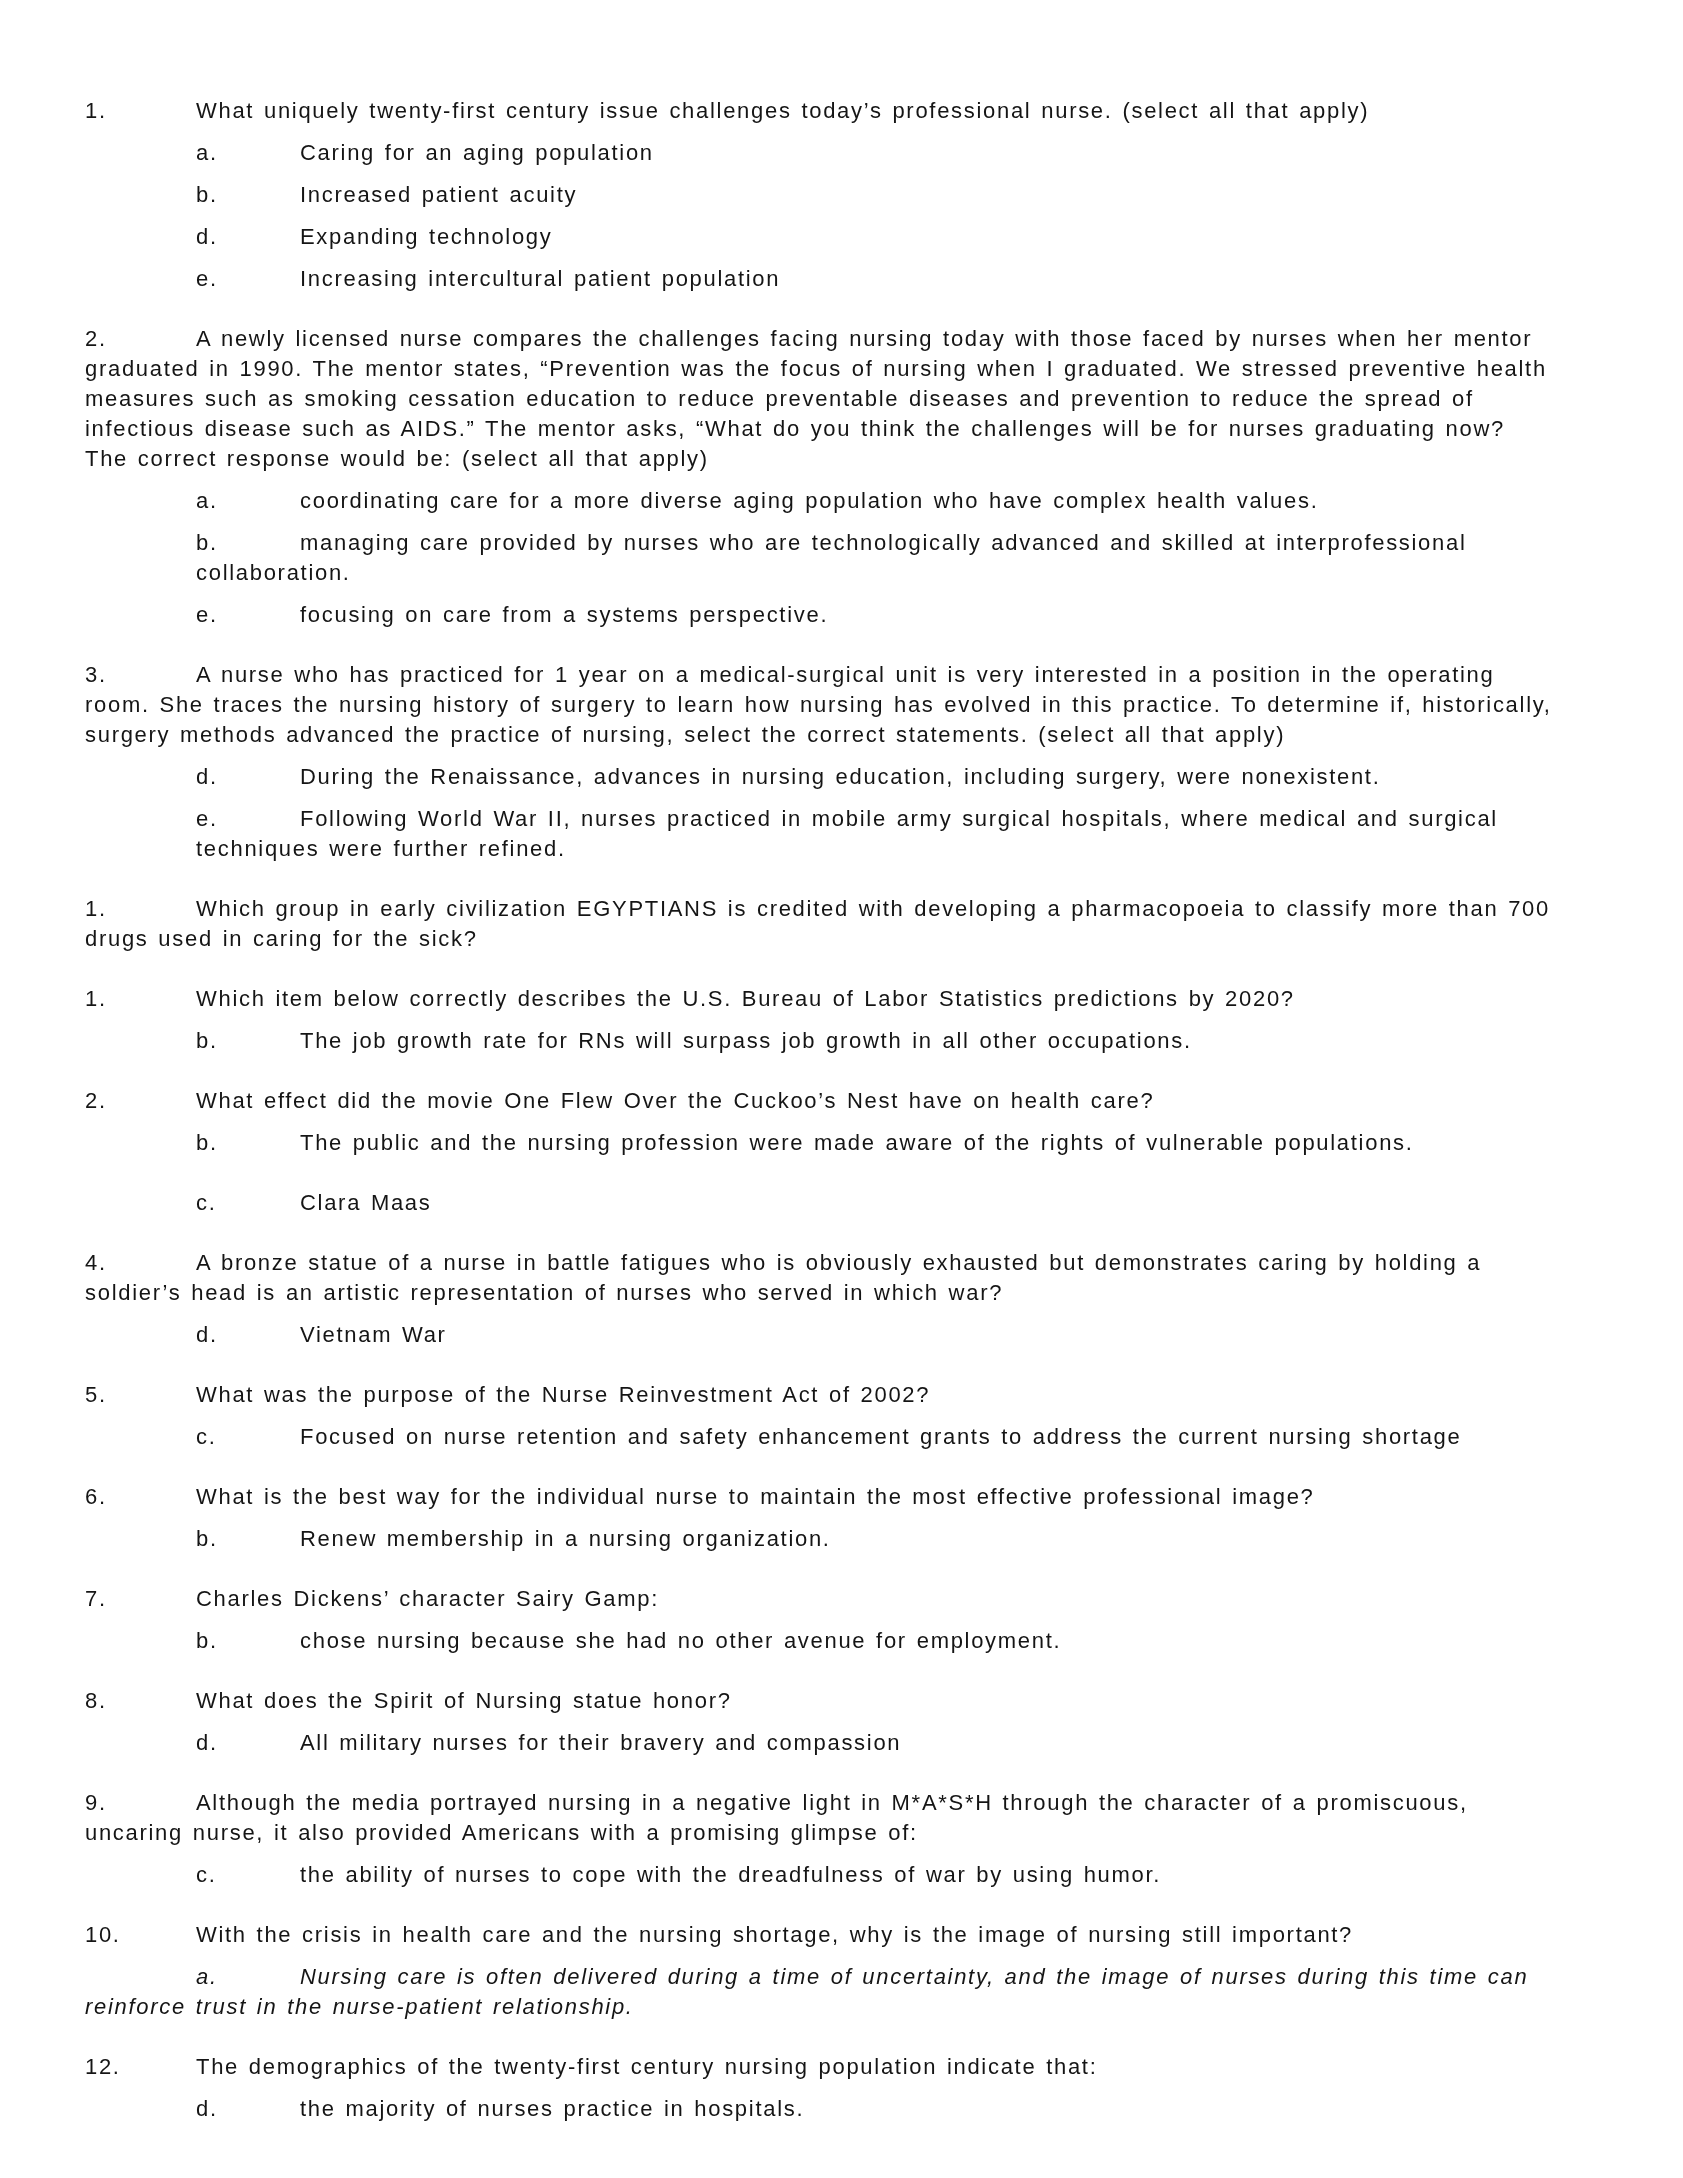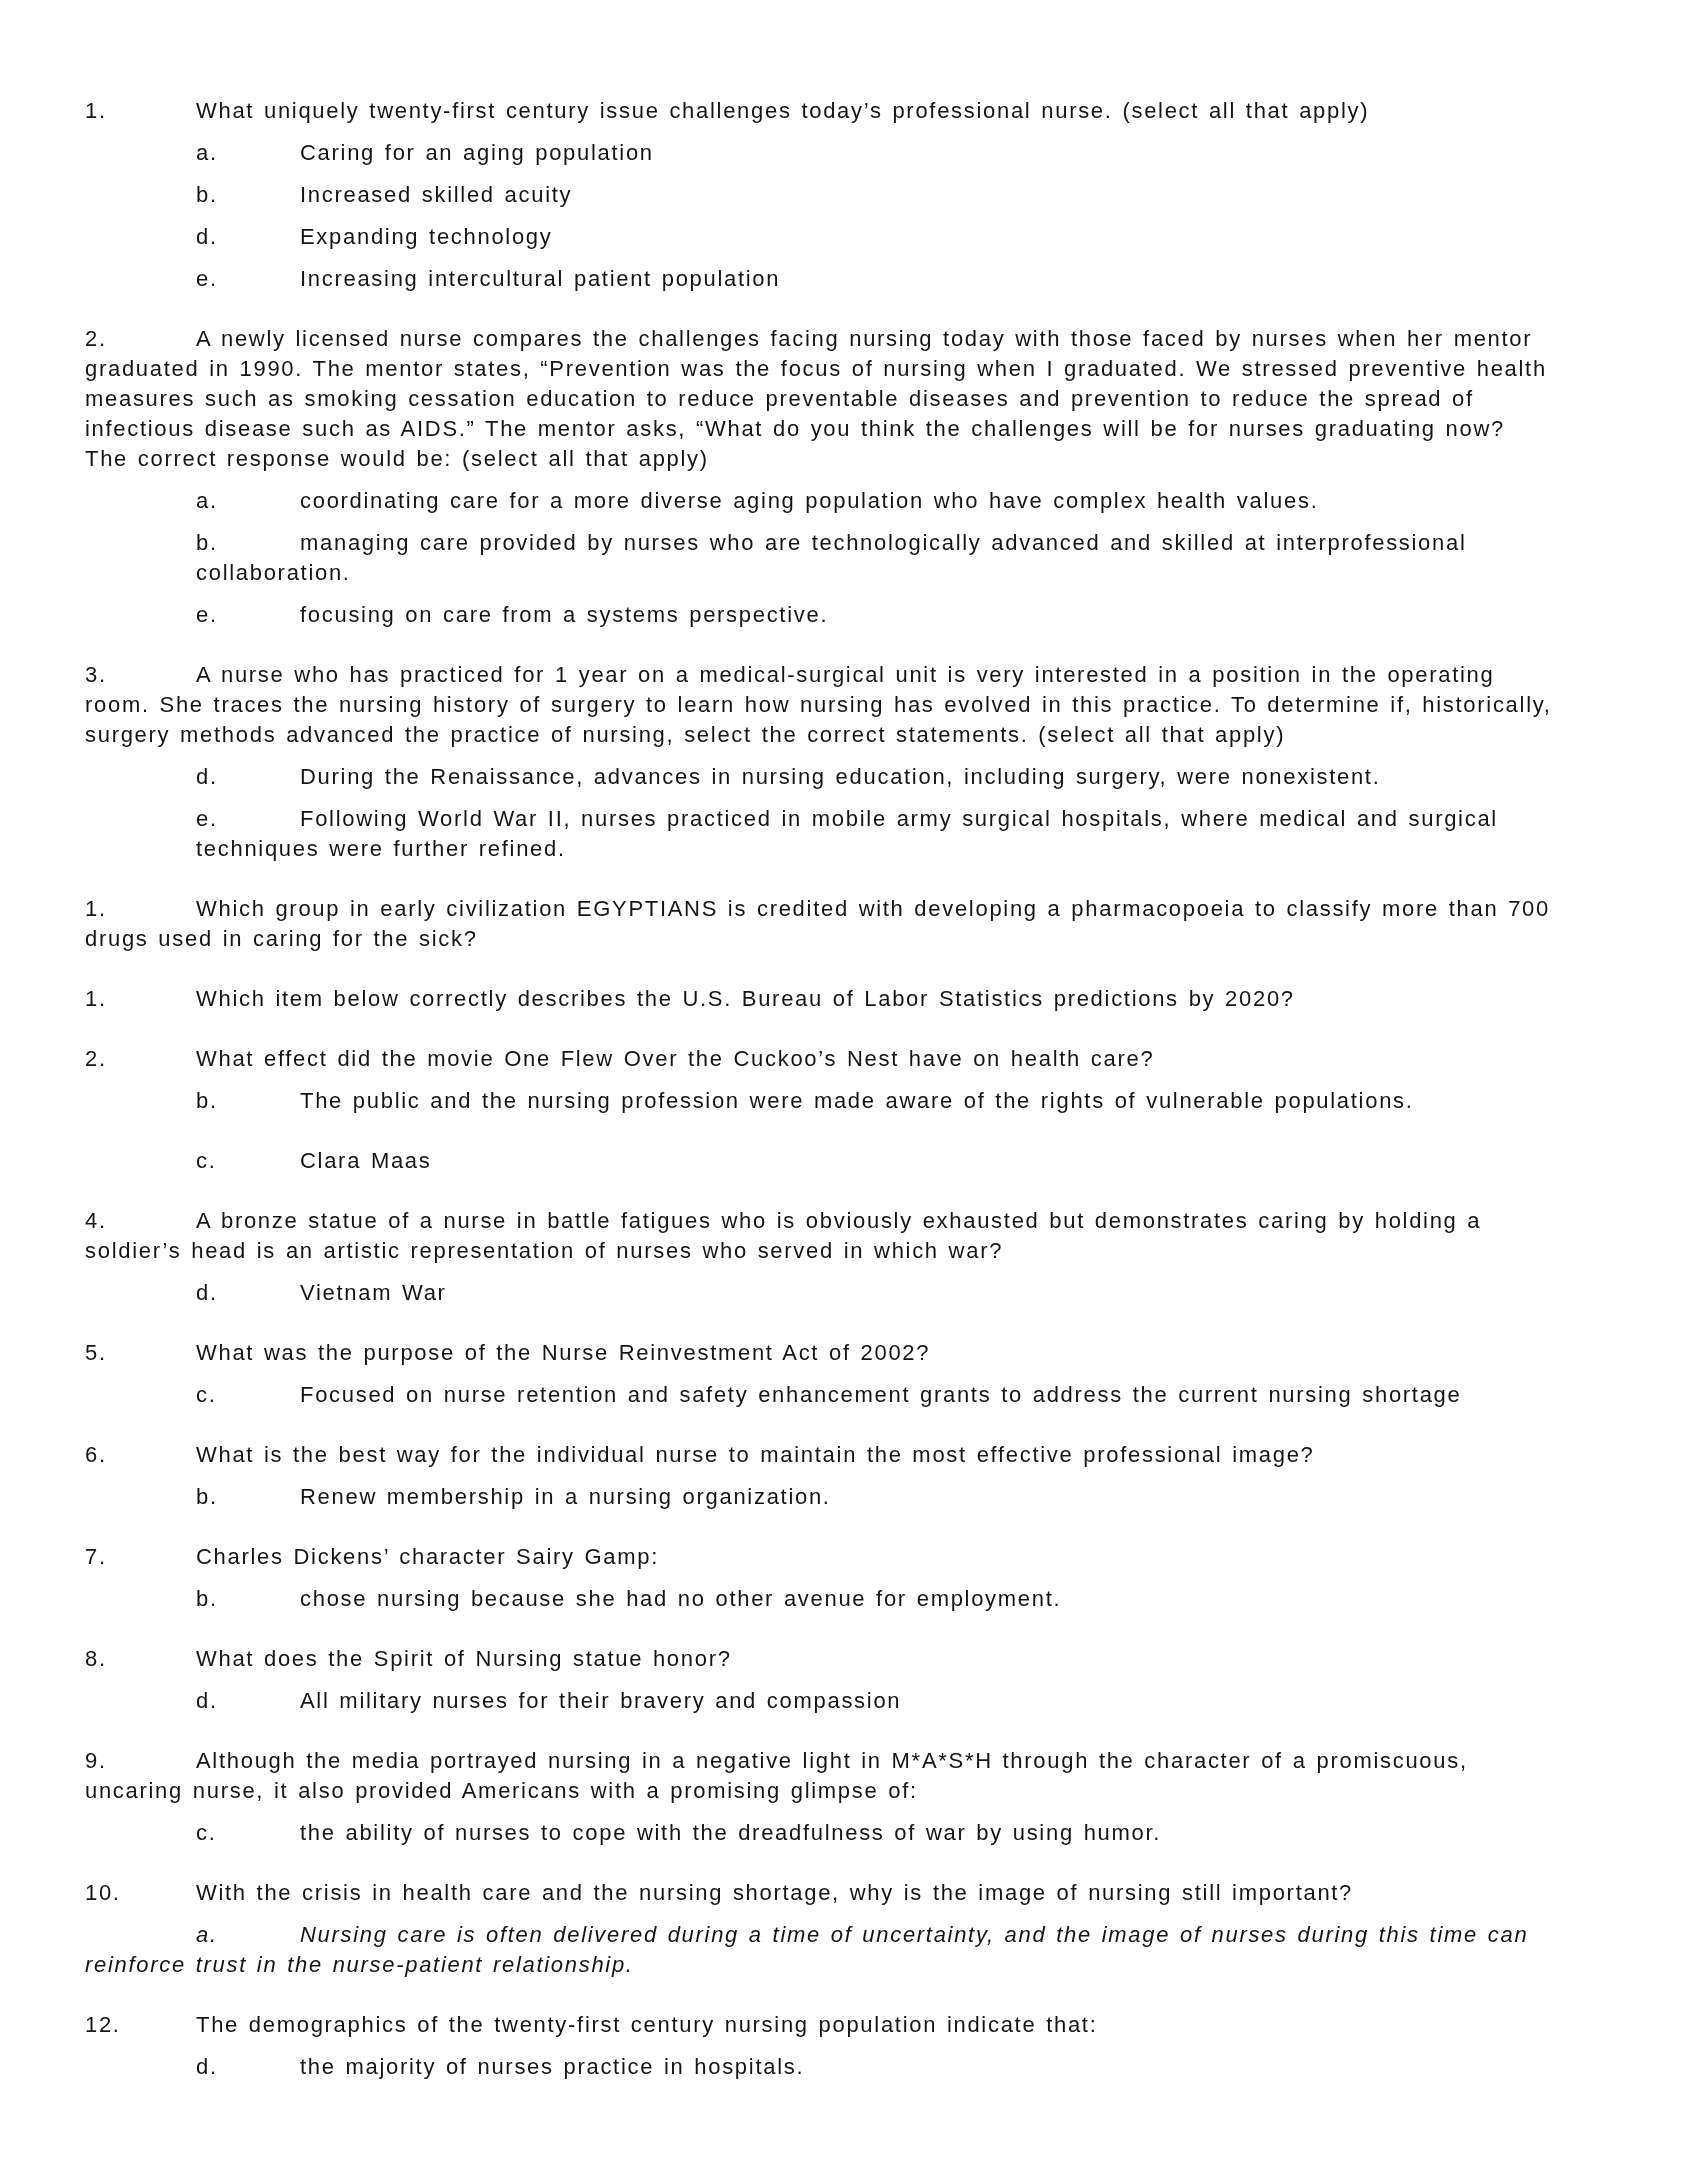--- a/index.html
+++ b/index.html
@@ -38,21 +38,21 @@
   }
 </style>
 </head>
 <body>
 
 <div class="page">
 
   <div class="q">
     <p class="qp"><span class="num">1.</span><span>What uniquely twenty-first century issue challenges today’s professional nurse. (select all that apply)</span></p>
     <p class="op"><span class="let">a.</span><span>Caring for an aging population</span></p>
-    <p class="op"><span class="let">b.</span><span>Increased skilled acuity</span></p>
+    <p class="op"><span class="let">b.</span><span>Increased patient acuity</span></p>
     <p class="op"><span class="let">d.</span><span>Expanding technology</span></p>
     <p class="op"><span class="let">e.</span><span>Increasing intercultural patient population</span></p>
   </div>
 
   <div class="q">
     <p class="qp"><span class="num">2.</span><span>A newly licensed nurse compares the challenges facing nursing today with those faced by nurses when her mentor graduated in 1990. The mentor states, “Prevention was the focus of nursing when I graduated. We stressed preventive health measures such as smoking cessation education to reduce preventable diseases and prevention to reduce the spread of infectious disease such as AIDS.” The mentor asks, “What do you think the challenges will be for nurses graduating now? The correct response would be: (select all that apply)</span></p>
     <p class="op"><span class="let">a.</span><span>coordinating care for a more diverse aging population who have complex health values.</span></p>
     <p class="op"><span class="let">b.</span><span>managing care provided by nurses who are technologically advanced and skilled at interprofessional collaboration.</span></p>
     <p class="op"><span class="let">e.</span><span>focusing on care from a systems perspective.</span></p>
   </div>
@@ -62,20 +62,21 @@
     <p class="op"><span class="let">d.</span><span>During the Renaissance, advances in nursing education, including surgery, were nonexistent.</span></p>
     <p class="op"><span class="let">e.</span><span>Following World War II, nurses practiced in mobile army surgical hospitals, where medical and surgical techniques were further refined.</span></p>
   </div>
 
   <div class="q">
     <p class="qp"><span class="num">1.</span><span>Which group in early civilization EGYPTIANS is credited with developing a pharmacopoeia to classify more than 700 drugs used in caring for the sick?</span></p>
   </div>
 
   <div class="q">
     <p class="qp"><span class="num">1.</span><span>Which item below correctly describes the U.S. Bureau of Labor Statistics predictions by 2020?</span></p>
+    <p class="op"><span class="let">b.</span><span>The job growth rate for RNs will surpass job growth in all other occupations.</span></p>
   </div>
 
   <div class="q">
     <p class="qp"><span class="num">2.</span><span>What effect did the movie One Flew Over the Cuckoo’s Nest have on health care?</span></p>
     <p class="op"><span class="let">b.</span><span>The public and the nursing profession were made aware of the rights of vulnerable populations.</span></p>
   </div>
 
   <div class="q">
     <p class="op"><span class="let">c.</span><span>Clara Maas</span></p>
   </div>

